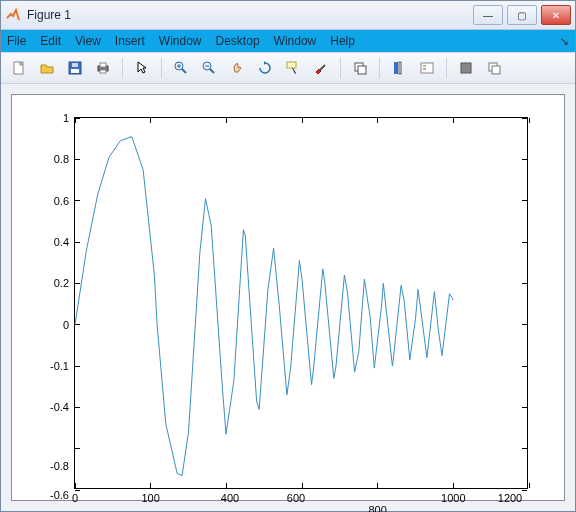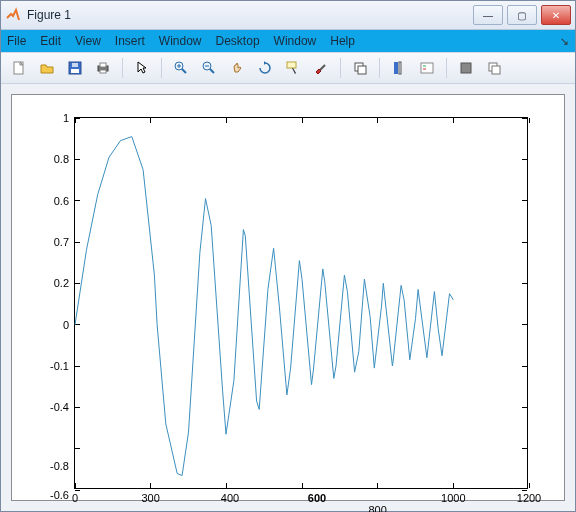--- a/index.html
+++ b/index.html
@@ -191,50 +191,50 @@
           <div class="tick ytick right" style="top: 247.5px;"></div>
           <div class="ticklabel yticklabel" style="top: 248px;">-0.1</div>
           <div class="tick ytick " style="top: 206.167px;"></div>
           <div class="tick ytick right" style="top: 206.167px;"></div>
           <div class="ticklabel yticklabel" style="top: 206.667px;">0</div>
           <div class="tick ytick " style="top: 164.833px;"></div>
           <div class="tick ytick right" style="top: 164.833px;"></div>
           <div class="ticklabel yticklabel" style="top: 165.333px;">0.2</div>
           <div class="tick ytick " style="top: 123.5px;"></div>
           <div class="tick ytick right" style="top: 123.5px;"></div>
-          <div class="ticklabel yticklabel" style="top: 124px;">0.7</div>
+          <div class="ticklabel yticklabel" style="top: 124px;">0.4</div>
           <div class="tick ytick " style="top: 82.1667px;"></div>
           <div class="tick ytick right" style="top: 82.1667px;"></div>
           <div class="ticklabel yticklabel" style="top: 82.6667px;">0.6</div>
           <div class="tick ytick " style="top: 40.8333px;"></div>
           <div class="tick ytick right" style="top: 40.8333px;"></div>
           <div class="ticklabel yticklabel" style="top: 41.3333px;">0.8</div>
           <div class="tick ytick " style="top: -0.5px;"></div>
           <div class="tick ytick right" style="top: -0.5px;"></div>
           <div class="ticklabel yticklabel" style="top: 0px;">1</div>
           <div class="tick xtick " style="left: -0.5px;"></div>
           <div class="tick xtick top" style="left: -0.5px;"></div>
           <div class="ticklabel xticklabel" style="left: 0px;">0</div>
           <div class="tick xtick " style="left: 75.1667px;"></div>
           <div class="tick xtick top" style="left: 75.1667px;"></div>
-          <div class="ticklabel xticklabel" style="left: 75.6667px;">300</div>
+          <div class="ticklabel xticklabel" style="left: 75.6667px;">100</div>
           <div class="tick xtick " style="left: 150.833px;"></div>
           <div class="tick xtick top" style="left: 150.833px;"></div>
           <div class="ticklabel xticklabel" style="left: 155px;">400</div>
           <div class="tick xtick " style="left: 226.5px;"></div>
           <div class="tick xtick top" style="left: 226.5px;"></div>
-          <div class="ticklabel xticklabel" style="left: 242px; font-weight: bold;">600</div>
+          <div class="ticklabel xticklabel" style="left: 221px;">600</div>
           <div class="tick xtick " style="left: 302.167px;"></div>
           <div class="tick xtick top" style="left: 302.167px;"></div>
           <div class="ticklabel xticklabel" style="left: 302.667px; margin-top: 16px;">800</div>
           <div class="tick xtick " style="left: 377.833px;"></div>
           <div class="tick xtick top" style="left: 377.833px;"></div>
           <div class="ticklabel xticklabel" style="left: 378.333px;">1000</div>
           <div class="tick xtick " style="left: 453.5px;"></div>
           <div class="tick xtick top" style="left: 453.5px;"></div>
-          <div class="ticklabel xticklabel" style="left: 454px; text-align: center;">1200</div>
+          <div class="ticklabel xticklabel" style="left: 435px; text-align: center;">1200</div>
           <svg class="line" width="454" height="372">
             <path class="curve" d="M 0.0 206.7 L 11.4 132.3 L 22.7 76.5 L 34.0 39.3 L 45.4 22.7 L 56.8 18.6 L 68.1 51.7 L 79.4 157.1 L 82.1 206.7 L 90.8 305.9 L 102.2 355.5 L 107.1 357.5 L 113.5 314.1 L 124.9 134.3 L 130.5 80.6 L 136.2 107.5 L 147.6 272.8 L 151.0 316.2 L 158.9 262.5 L 168.4 111.6 L 170.3 117.8 L 181.6 283.1 L 184.2 291.4 L 192.9 171.5 L 198.6 130.2 L 204.3 188.1 L 211.9 276.9 L 215.6 250.1 L 224.4 142.6 L 227.0 161.2 L 236.5 266.6 L 238.4 252.1 L 247.8 150.9 L 249.7 163.3 L 258.8 260.4 L 261.0 248.0 L 269.4 157.1 L 272.4 173.6 L 279.6 254.2 L 283.8 233.5 L 289.4 161.2 L 295.1 198.4 L 299.3 250.1 L 306.5 188.1 L 308.3 165.3 L 317.4 248.0 L 317.8 245.9 L 326.1 167.4 L 329.1 181.9 L 334.8 241.8 L 340.5 200.5 L 343.1 171.5 L 351.9 239.7 L 359.4 173.6 L 363.2 210.8 L 367.0 237.7 L 374.5 175.7 L 378.3 181.9"></path>
           </svg>
         </div>
       </div>
   </div>
 </div>
 
 </body></html>

